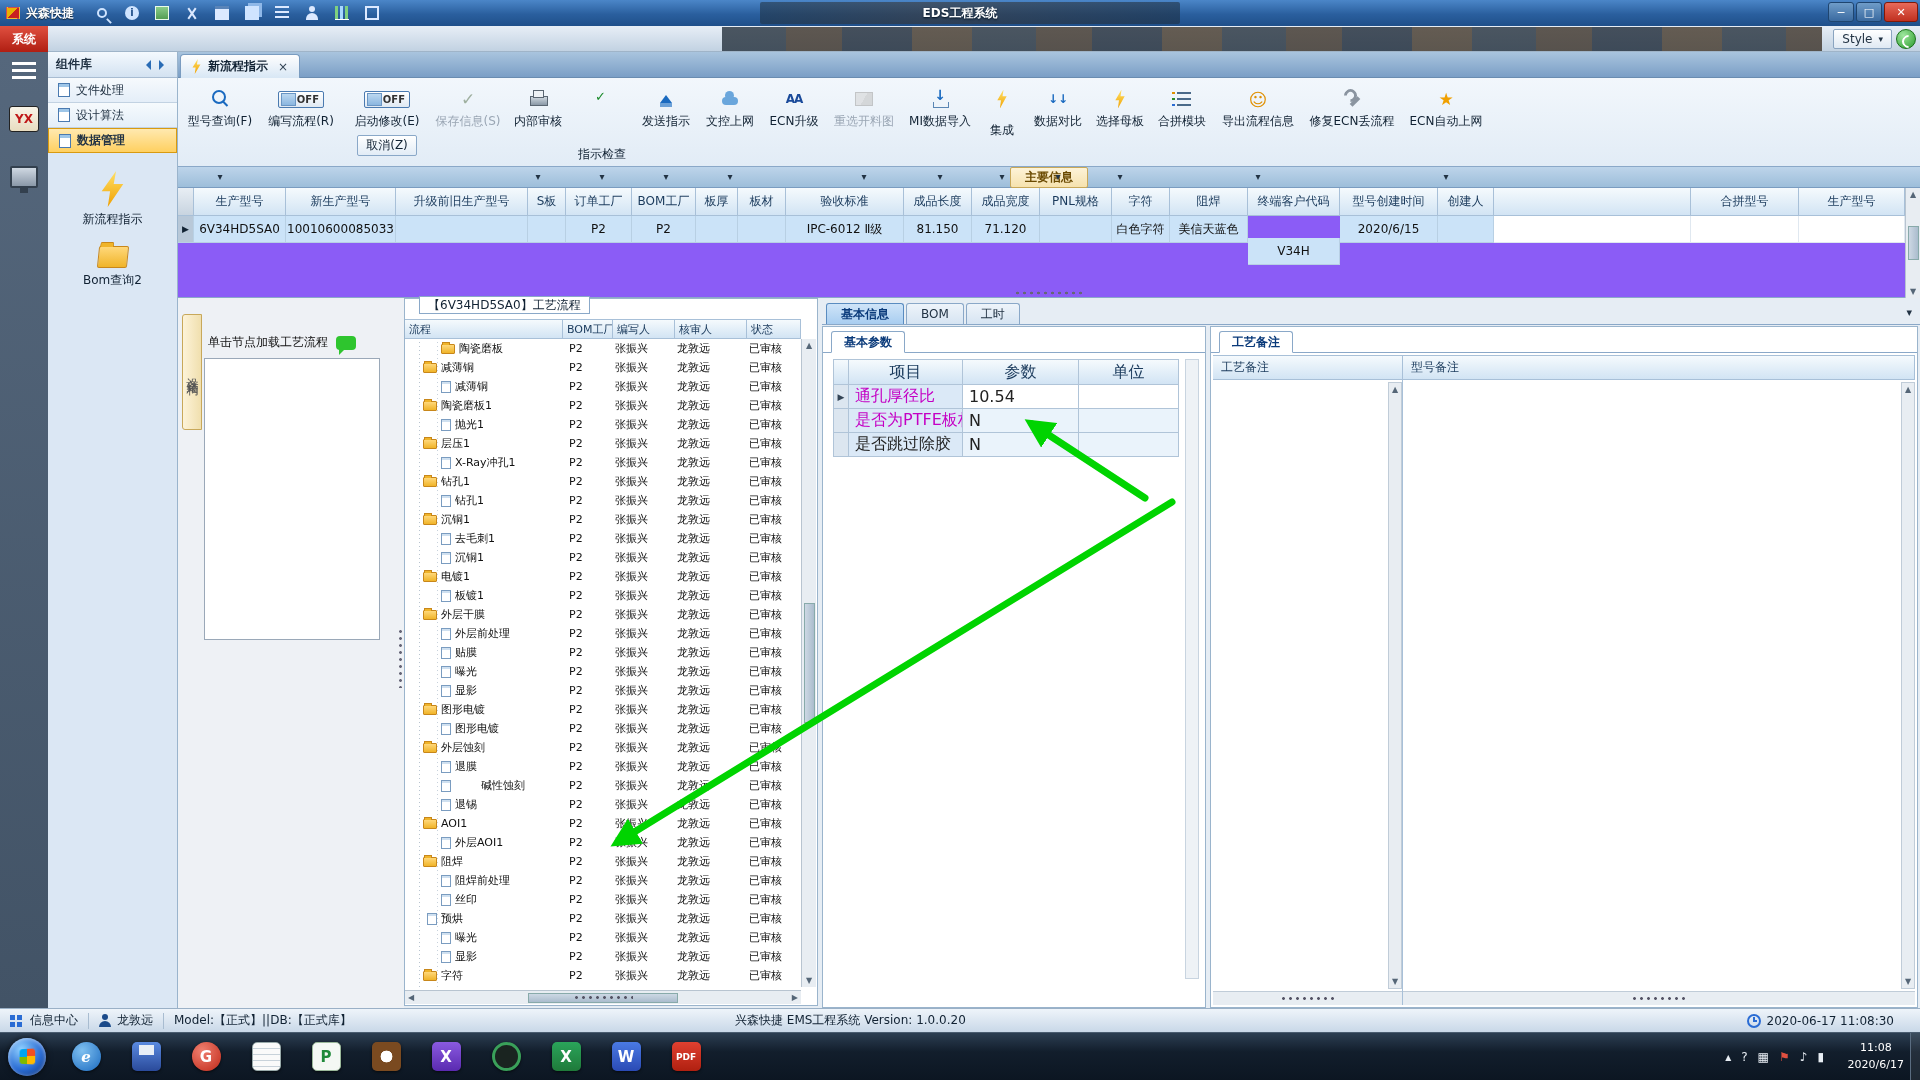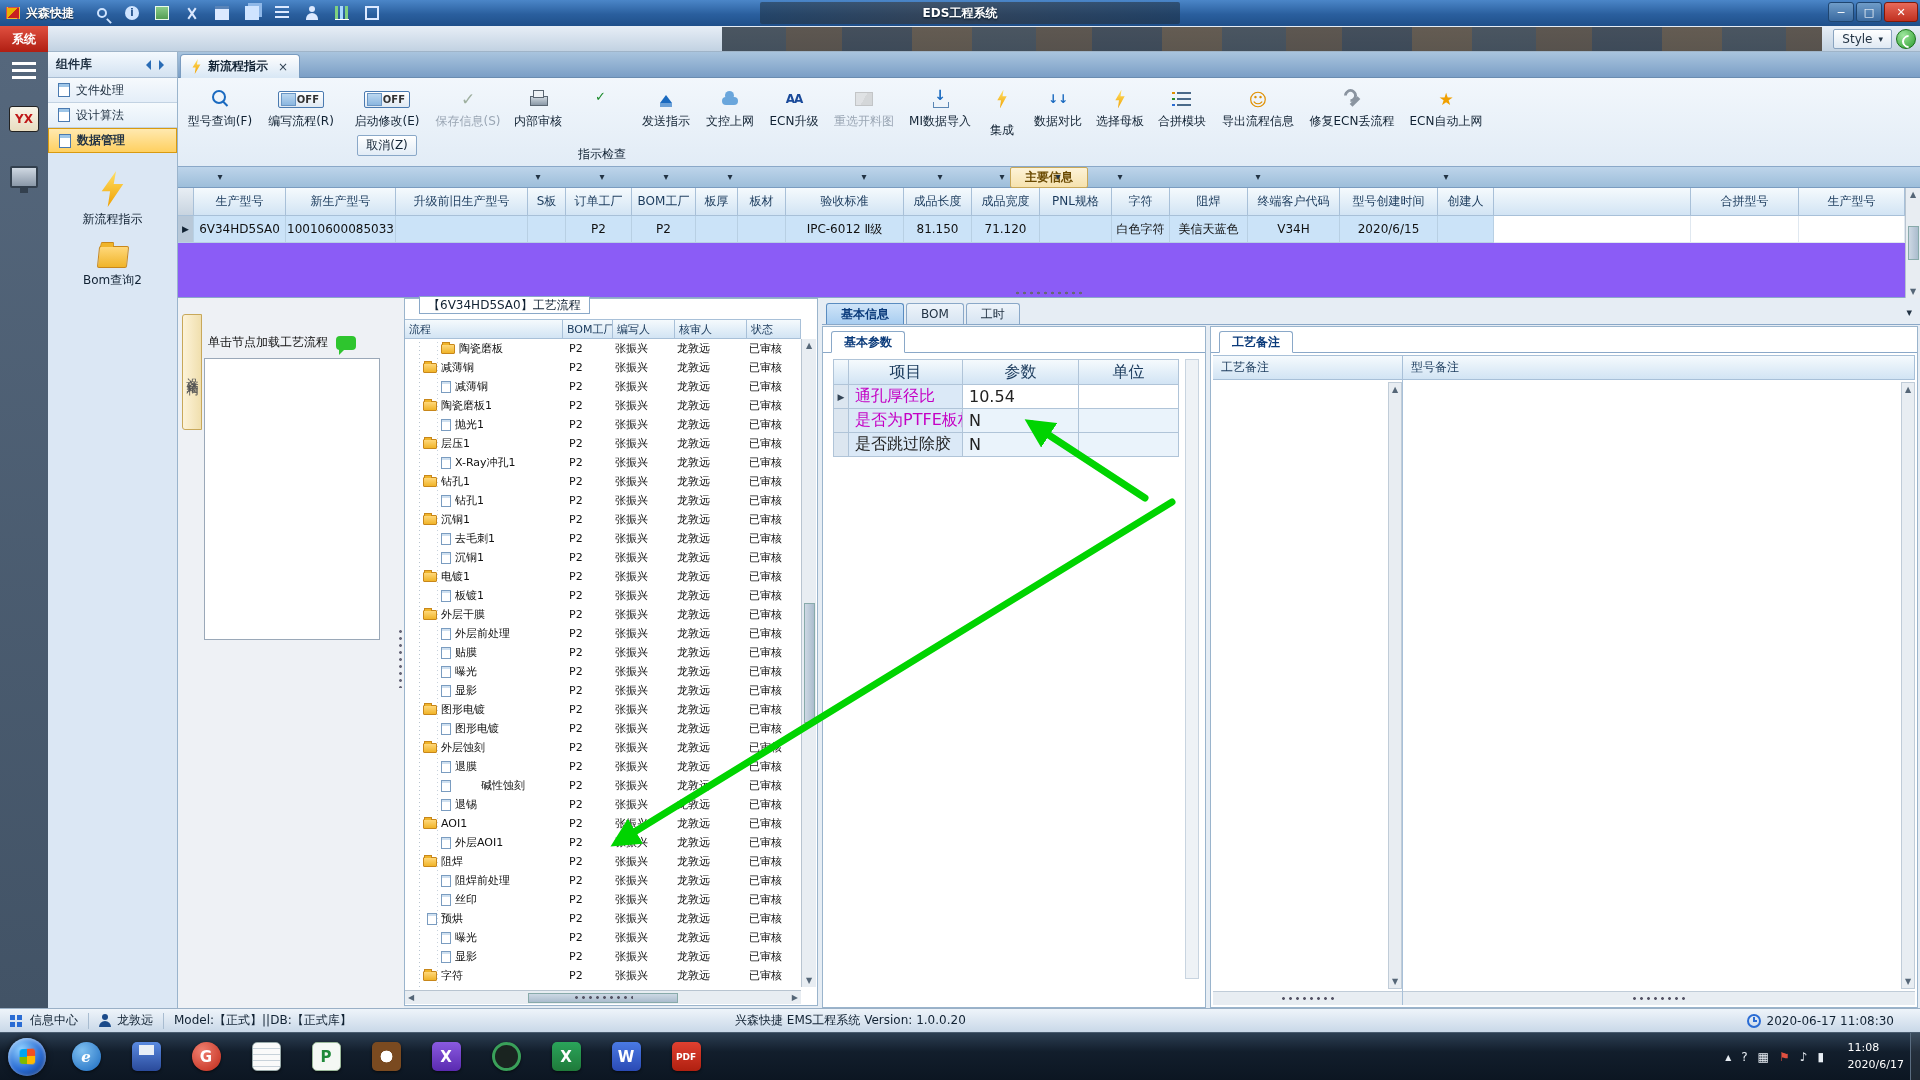--- a/index.html
+++ b/index.html
@@ -218,21 +218,21 @@
   .tk-notepad .g{background:repeating-linear-gradient(#fafafa 0 5px,#c8d2da 5px 6px);border:1px solid #9aa;color:#678}
   .tk-program-p .g{background:#f4f8f4;color:#1f8a3a;border:1px solid #9ab89a}
   .tk-viewer-eye .g{background:radial-gradient(circle,#fff 0 28%,#7a4a20 30%)}
   .tk-tool-x .g{background:linear-gradient(#8a5ae0,#5a2ab0)}
   .tk-camera-tool .g{background:#1a2420;border:3px solid #3aa05a;border-radius:50%}
   .tk-excel .g{background:linear-gradient(#2aa45a,#1f7a3a)}
   .tk-word .g{background:linear-gradient(#4a7ae4,#2a4ab4)}
   .tk-pdf-reader .g{background:linear-gradient(#e04030,#b02010);font-size:9px}
   #tray{position:absolute;right:96px;display:flex;align-items:center;gap:10px;color:#e8eef4;font-size:12px}
   .tr-notification-flag{color:#e05040}
-  #tb-clock{position:absolute;right:16px;text-align:left;color:#fff;font-size:11px;line-height:1.5}
+  #tb-clock{position:absolute;right:16px;text-align:center;color:#fff;font-size:11px;line-height:1.5}
   #showdesk{position:absolute;right:0;top:0;width:10px;height:48px;background:#ffffff14;border-left:1px solid #5a6c80}
 
   
   #arrows{position:absolute;left:0;top:0;width:1920px;height:1080px;pointer-events:none;z-index:50}
 </style>
 </head>
 <body>
 
 <div id="screen">
 
@@ -501,21 +501,21 @@
           <div class="mtd" style="width: 66px;">P2</div>
           <div class="mtd" style="width: 64px;">P2</div>
           <div class="mtd" style="width: 42px;"></div>
           <div class="mtd" style="width: 48px;"></div>
           <div class="mtd" style="width: 118px;">IPC-6012 Ⅱ级</div>
           <div class="mtd" style="width: 68px;">81.150</div>
           <div class="mtd" style="width: 68px;">71.120</div>
           <div class="mtd" style="width: 72px;"></div>
           <div class="mtd" style="width: 58px;">白色字符</div>
           <div class="mtd" style="width: 78px;">美信天蓝色</div>
-          <div class="mtd" style="width: 92px;">V34H</div>
+          <div class="mtd" style="width: 92px; margin-top: 22px;">V34H</div>
           <div class="mtd" style="width: 98px;">2020/6/15</div>
           <div class="mtd" style="width: 56px;"></div>
           <div class="mtd blank" style="flex: 1 1 0%;"></div>
           <div class="mtd blank" style="width: 108px;"></div>
           <div class="mtd blank" style="width: 106px;"></div>
         </div>
       <div id="mt-vscroll">
         <span class="scr-arrow">▲</span>
         <span class="scr-thumb"></span>
         <span class="scr-arrow">▼</span>

